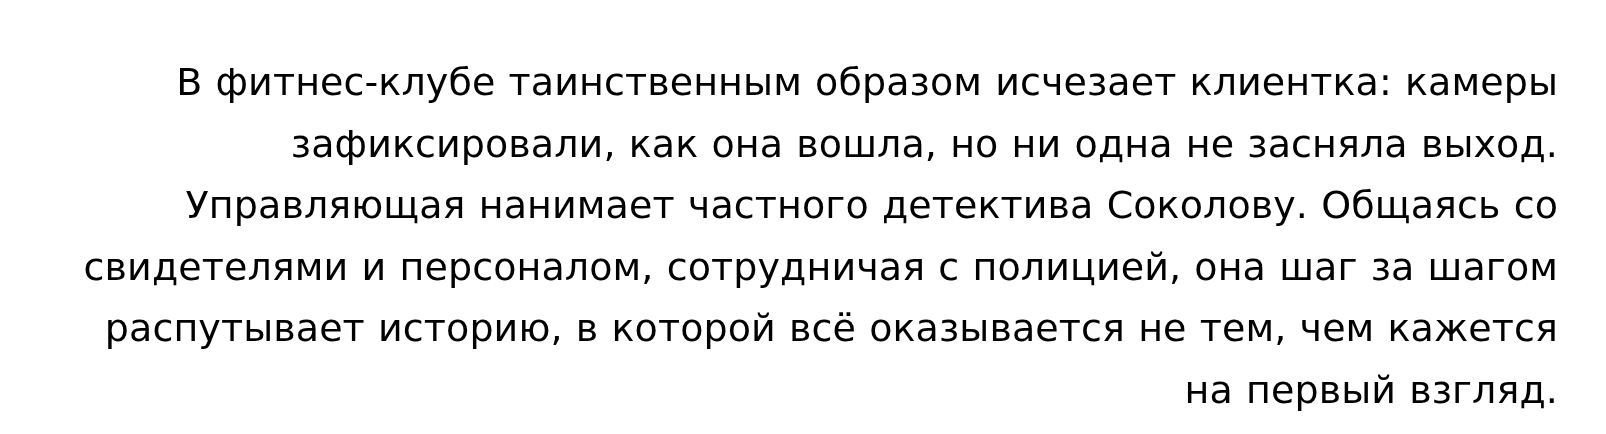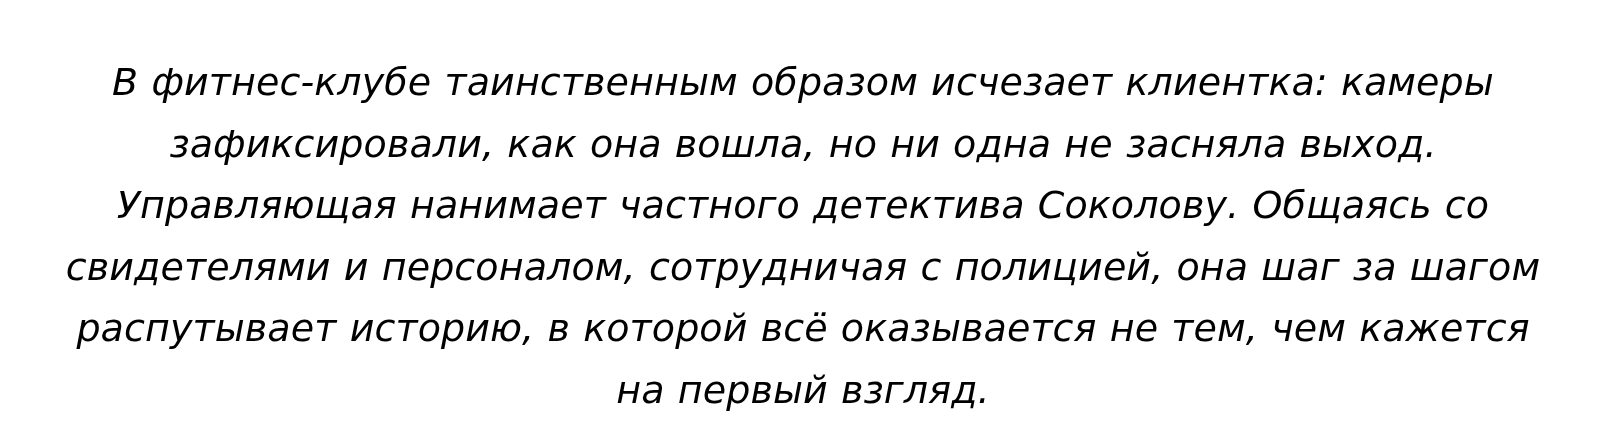--- a/index.html
+++ b/index.html
@@ -21,27 +21,26 @@
     align-items: flex-start;
     justify-content: center;
     background: #ffffff;
   }
   .synopsis {
     box-sizing: border-box;
     width: 1606px;
     padding: 52px 48px 0 48px;
     margin: 0;
     font-family: "DejaVu Sans", sans-serif;
-    font-style: italic;
     font-weight: 400;
     font-size: 38px;
     line-height: 1.62;
     letter-spacing: 0.1px;
     color: #000000;
-    text-align: center;
+    text-align: right;
     word-spacing: 1px;
   }
 </style>
 </head>
 <body>
 
 <div class="page">
   <p class="synopsis">В фитнес-клубе таинственным образом исчезает клиентка: камеры зафиксировали, как она вошла, но ни одна не засняла выход. Управляющая нанимает частного детектива Соколову. Общаясь со свидетелями и персоналом, сотрудничая с полицией, она шаг за шагом распутывает историю, в которой всё оказывается не тем, чем кажется на первый взгляд.</p>
 </div>
 

